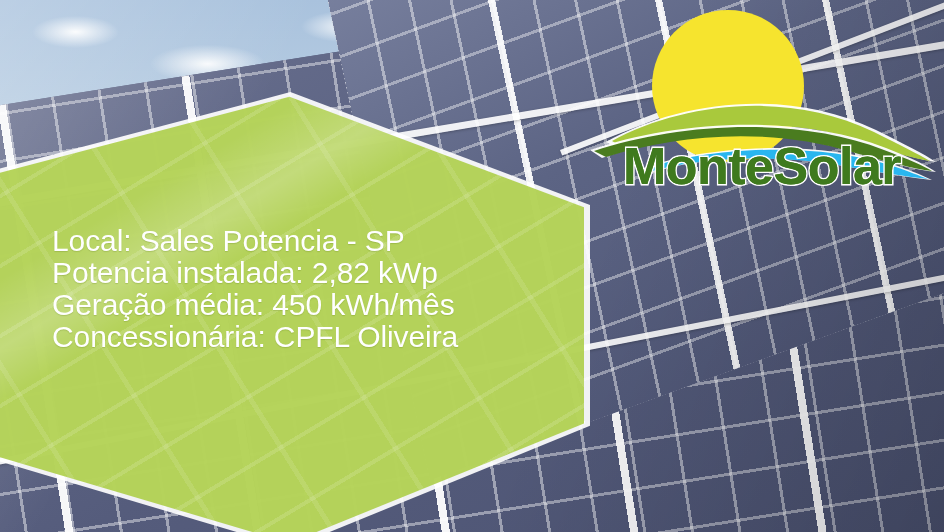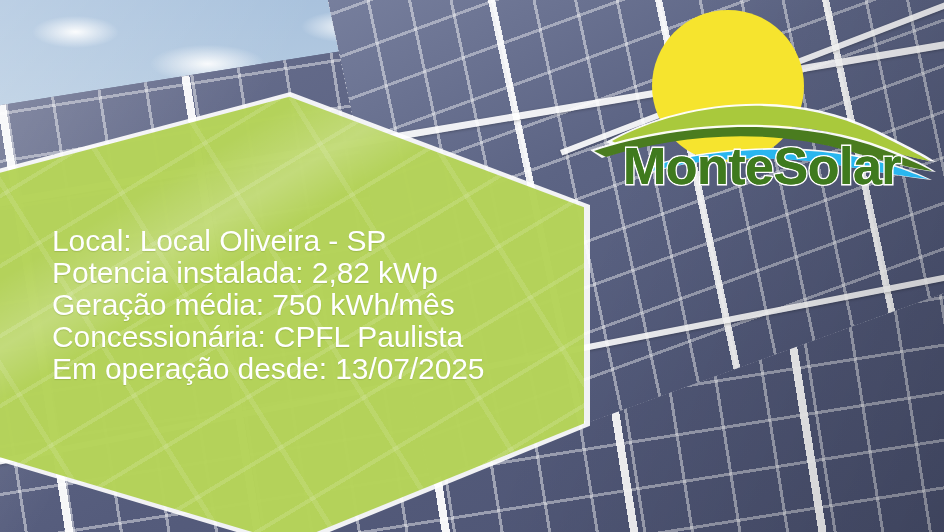--- a/index.html
+++ b/index.html
@@ -209,25 +209,24 @@
     <div class="rail r2"></div>
     <div class="rail r3"></div>
     <div class="panel-sheen"></div>
   </div>
 
   <div class="hex-outline"></div>
   <div class="hex-fill"></div>
   <div class="hex-streaks"></div>
 
   <div class="info-text">
-    <div class="info-line">Local: Local Oliveira - SP</div>
+    <div class="info-line">Local: Sales Potencia - SP</div>
     <div class="info-line">Potencia instalada: 2,82 kWp</div>
-    <div class="info-line">Geração média: 750 kWh/mês</div>
-    <div class="info-line">Concessionária: CPFL Paulista</div>
-    <div class="info-line">Em operação desde: 13/07/2025</div>
+    <div class="info-line">Geração média: 450 kWh/mês</div>
+    <div class="info-line">Concessionária: CPFL Oliveira</div>
   </div>
 
   <div class="logo">
     <svg viewBox="0 0 352 210" xmlns="http://www.w3.org/2000/svg">
 
       <g>
         <circle cx="142" cy="92" r="76" fill="#f6e42e"></circle>
       </g>
 
       <g>

